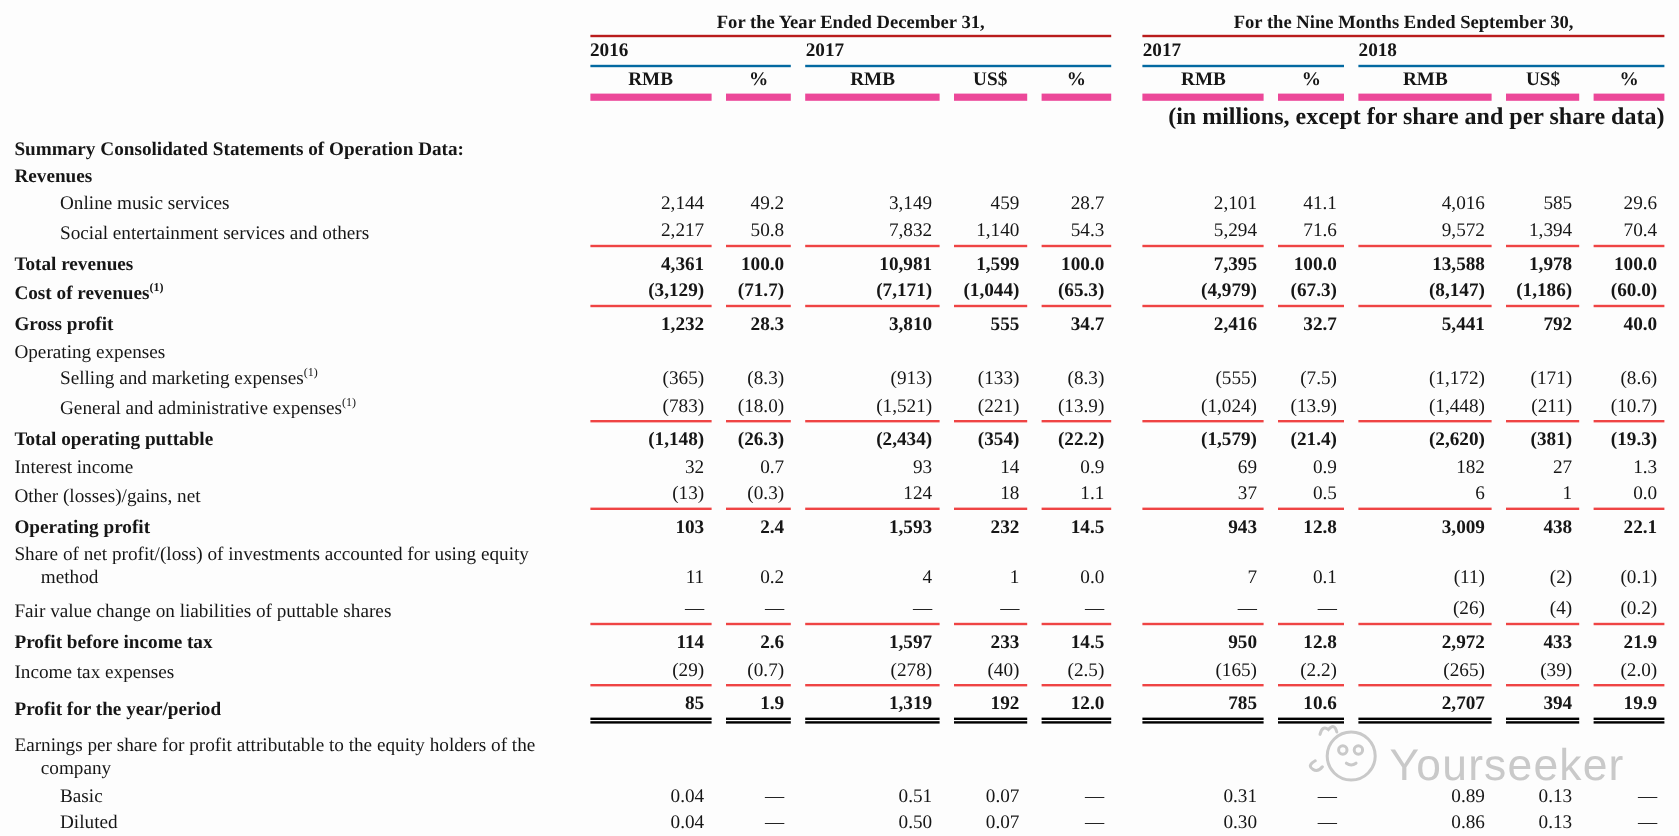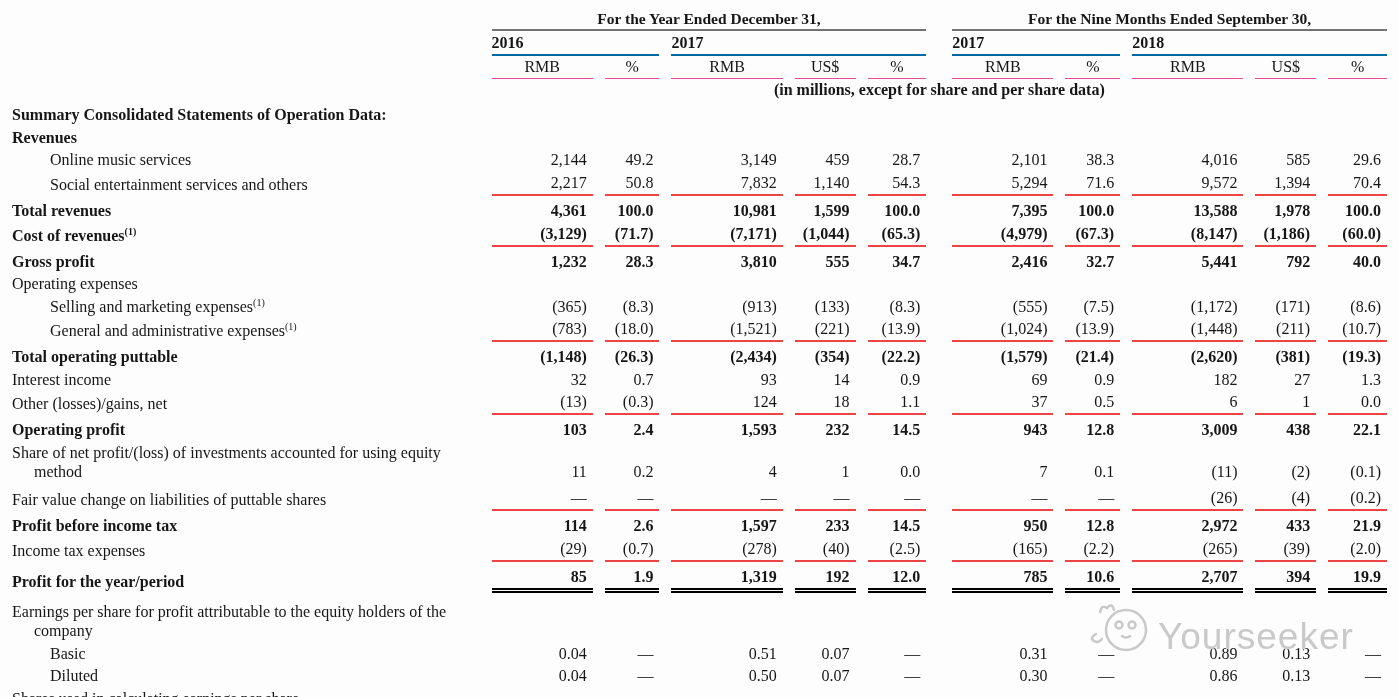--- a/index.html
+++ b/index.html
@@ -28,26 +28,26 @@
   col.c-pct2  { width:58px; }
   col.c-gap   { width:2px;  }
   th, td {
     padding:1.5px 0;
     vertical-align:bottom;
     font-weight:normal;
     line-height:1.22;
   }
   .grp {
     font-weight:bold; text-align:center;
-    border-bottom:2px solid #737373;
+    border-bottom:2px solid #b91c1c;
     font-size:15.5px; padding-bottom:1px; white-space:nowrap;
   }
   .yr  { font-weight:bold; text-align:left; border-bottom:2px solid #0369a1; }
-  .cu  { font-weight:normal; text-align:center; border-bottom:1px solid #ec4899; }
-  .note { font-weight:bold; text-align:center; font-size:16px; padding:1px 0 4px 0; }
+  .cu  { font-weight:bold; text-align:center; border-bottom:6px solid #ec4899; }
+  .note { font-weight:bold; text-align:right; font-size:20px; padding:1px 0 4px 0; }
   td.label { text-align:left; }
   td.num   { text-align:right; padding-right:6px; }
   td.ul    { border-bottom:2px solid #ef4444; }
   td.dul   { border-bottom:5px double #000; }
   tr.bold td { font-weight:bold; }
   tr.space td { padding-top:5px; }
   tr.space2 td { padding-top:9px; }
   td.indent1 { padding-left:38px; }
   .lbl1 { white-space:nowrap; }
   .wrap2 { padding-left:22px; white-space:nowrap; }
@@ -150,21 +150,21 @@
       </tr>
       <tr>
         <td class="label indent1"><span class="lbl1">Online music services</span></td>
         <td class="num">2,144</td>
         <td class="num">49.2</td>
         <td class="num">3,149</td>
         <td class="num">459</td>
         <td class="num">28.7</td>
         <td></td>
         <td class="num">2,101</td>
-        <td class="num">38.3</td>
+        <td class="num">41.1</td>
         <td class="num">4,016</td>
         <td class="num">585</td>
         <td class="num">29.6</td>
       </tr>
       <tr>
         <td class="label indent1"><span class="lbl1">Social entertainment services and others</span></td>
         <td class="num ul">2,217</td>
         <td class="num ul">50.8</td>
         <td class="num ul">7,832</td>
         <td class="num ul">1,140</td>

